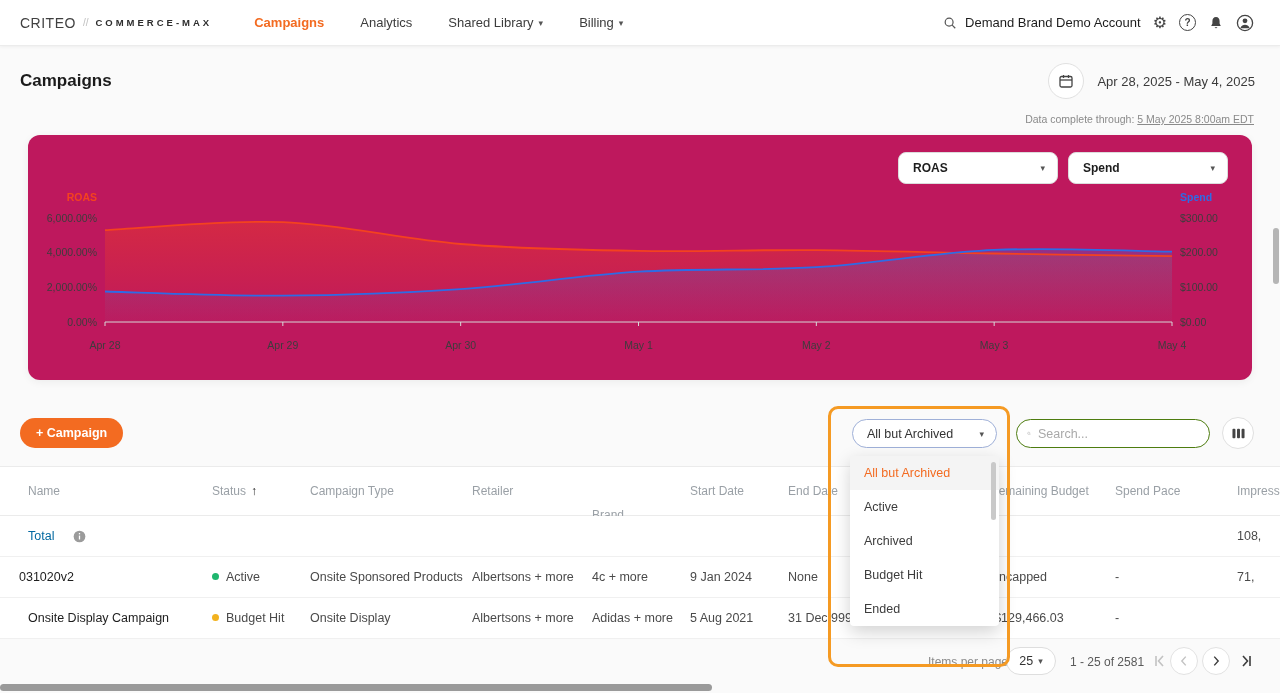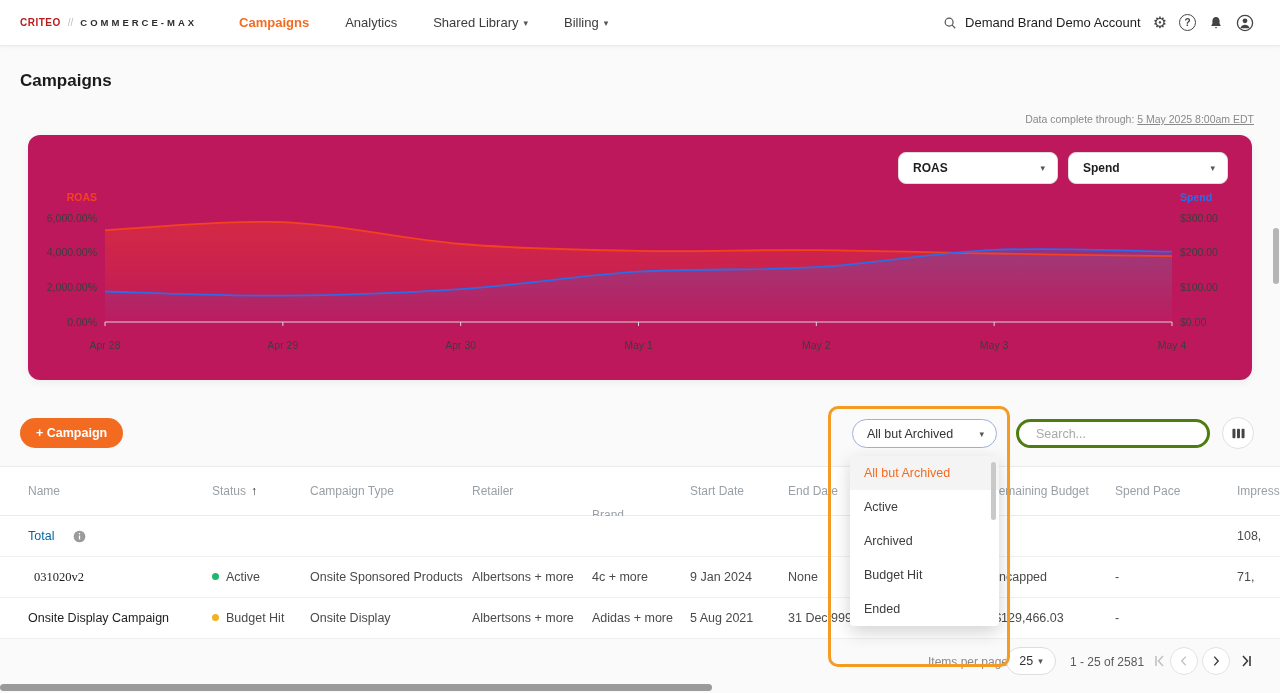--- a/index.html
+++ b/index.html
@@ -5,21 +5,21 @@
   * { margin:0; padding:0; box-sizing:border-box; }
   body { font-family:"Liberation Sans", sans-serif; background:#e9e9e9; }
   .stage { position:relative; width:1280px; height:693px; background:#fafafa; overflow:hidden; }
   .clickable { cursor:pointer; }
 
   
   .topnav { position:absolute; top:0; left:0; width:1280px; height:46px; background:#fff;
             border-bottom:1px solid #ececec; box-shadow:0 1px 3px rgba(0,0,0,.05);
             display:flex; align-items:center; z-index:5; }
   .logo { display:flex; align-items:center; gap:7px; margin-left:20px; }
-  .logo-criteo { color:#b91c1c; font-weight:bold; font-size:10px; letter-spacing:.5px; }
+  .logo-criteo { color:#404040; font-weight:normal; font-size:14px; letter-spacing:.5px; }
   .logo-sep { color:#c0c0c0; font-size:10px; }
   .logo-product { font-size:9.5px; letter-spacing:3px; color:#2d2d2d; font-weight:600; }
   .nav { display:flex; gap:36px; margin-left:42px; font-size:13px; color:#3c3c3c; }
   .nav-item { display:flex; align-items:center; gap:5px; cursor:pointer; }
   .nav-item.active { color:#f36b21; font-weight:bold; }
   .caret { font-size:9px; color:#555; }
   .topnav-right { margin-left:auto; display:flex; align-items:center; gap:12px; margin-right:26px; }
   .account { display:flex; align-items:center; gap:8px; font-size:13px; color:#1d1d1d; cursor:pointer; }
   .gear { font-size:16px; color:#444; line-height:1; cursor:pointer; }
   .help { width:17px; height:17px; border:1.5px solid #444; border-radius:50%; color:#444;
@@ -47,21 +47,21 @@
 
   
   .add-campaign { position:absolute; left:20px; top:418px; height:30px; padding:0 16px; border:none;
                   border-radius:16px; background:#f36b21; color:#fff; font-size:12.5px; font-weight:bold;
                   font-family:"Liberation Sans", sans-serif; cursor:pointer; }
   .status-filter { position:absolute; left:852px; top:419px; width:145px; height:29px; background:#fff;
                    border:1.5px solid #9fb0d8; border-radius:15px; display:flex; align-items:center;
                    justify-content:space-between; padding:0 12px 0 14px; font-size:12.5px; color:#333;
                    cursor:pointer; z-index:6; }
   .search-box { position:absolute; left:1016px; top:419px; width:194px; height:29px; background:#fff;
-                border:3px solid #4d7c0f; border-radius:15px; display:flex; align-items:center; padding:0 10px; }
+                border:1px solid #4d7c0f; border-radius:15px; display:flex; align-items:center; padding:0 10px; }
   .search-box input { border:none; outline:none; flex:1; font-size:12.5px; margin-left:7px;
                       font-family:"Liberation Sans", sans-serif; color:#333; background:transparent; }
   .search-box input::placeholder { color:#a9a9a9; }
   .col-btn { position:absolute; left:1222px; top:417px; width:32px; height:32px; border-radius:50%;
              border:1px solid #e0e0e0; background:#fff; display:flex; align-items:center; justify-content:center;
              cursor:pointer; }
 
   
   .status-menu { position:absolute; left:850px; top:456px; width:149px; background:#fff; border-radius:4px;
                  box-shadow:0 6px 18px rgba(0,0,0,.18); z-index:30; padding:0; }
@@ -144,20 +144,31 @@
         </svg>
       <svg class="clickable" width="18" height="18" viewBox="0 0 18 18">
           <circle cx="9" cy="9" r="7.6" fill="none" stroke="#444" stroke-width="1.3"></circle>
           <circle cx="9" cy="6.8" r="2.4" fill="#444"></circle>
           <path d="M4.3 14.2 C5.4 11.6 7 10.7 9 10.7 C11 10.7 12.6 11.6 13.7 14.2 Z" fill="#444"></path>
         </svg>
     </div>
   </header>
 
   <h1 class="page-title">Campaigns</h1>
+  <div class="date-wrap">
+    <div class="cal-btn">
+      <svg width="16" height="16" viewBox="0 0 16 16" fill="none" stroke="#444" stroke-width="1.3">
+          <rect x="2" y="3.5" width="12" height="10.5" rx="1.5"></rect>
+          <line x1="2" y1="7" x2="14" y2="7"></line>
+          <line x1="5.5" y1="2" x2="5.5" y2="5"></line>
+          <line x1="10.5" y1="2" x2="10.5" y2="5"></line>
+        </svg>
+    </div>
+    <span class="date-text">Apr 28, 2025 - May 4, 2025</span>
+  </div>
   <div class="data-complete">
     <span>Data complete through: </span><span class="lnk">5 May 2025 8:00am EDT</span>
   </div>
 
   <section class="chart-card">
     <div class="metric-pill" style="left:870px;">
       <span>ROAS</span>
       <span class="caret">▾</span>
     </div>
     <div class="metric-pill" style="left:1040px;">
@@ -248,21 +259,21 @@
               <svg width="13" height="13" viewBox="0 0 14 14">
                 <circle cx="7" cy="7" r="6.3" fill="#9b9b9b"></circle>
                 <rect x="6.3" y="6" width="1.4" height="4.2" fill="#fff"></rect>
                 <rect x="6.3" y="3.2" width="1.4" height="1.5" fill="#fff"></rect>
               </svg>
             </span>
           </div>
           <div class="td" style="left: 1237px;">108,</div>
         </div>
         <div class="trow">
-          <div class="td name" style="left: 34px; font-family: Liberation Serif, serif;">031020v2</div>
+          <div class="td name" style="left: 19px;">031020v2</div>
           <div class="td" style="left: 212px;"><span><span class="dot" style="background: rgb(31, 182, 110);"></span><span>Active</span></span></div>
           <div class="td" style="left: 310px;">Onsite Sponsored Products</div>
           <div class="td" style="left: 472px;">Albertsons + more</div>
           <div class="td" style="left: 592px;">4c + more</div>
           <div class="td" style="left: 690px;">9 Jan 2024</div>
           <div class="td" style="left: 788px; text-align: right;">None</div>
           <div class="td" style="left: 990px;">Uncapped</div>
           <div class="td" style="left: 1115px;">-</div>
           <div class="td" style="left: 1237px;">71,</div>
         </div>

